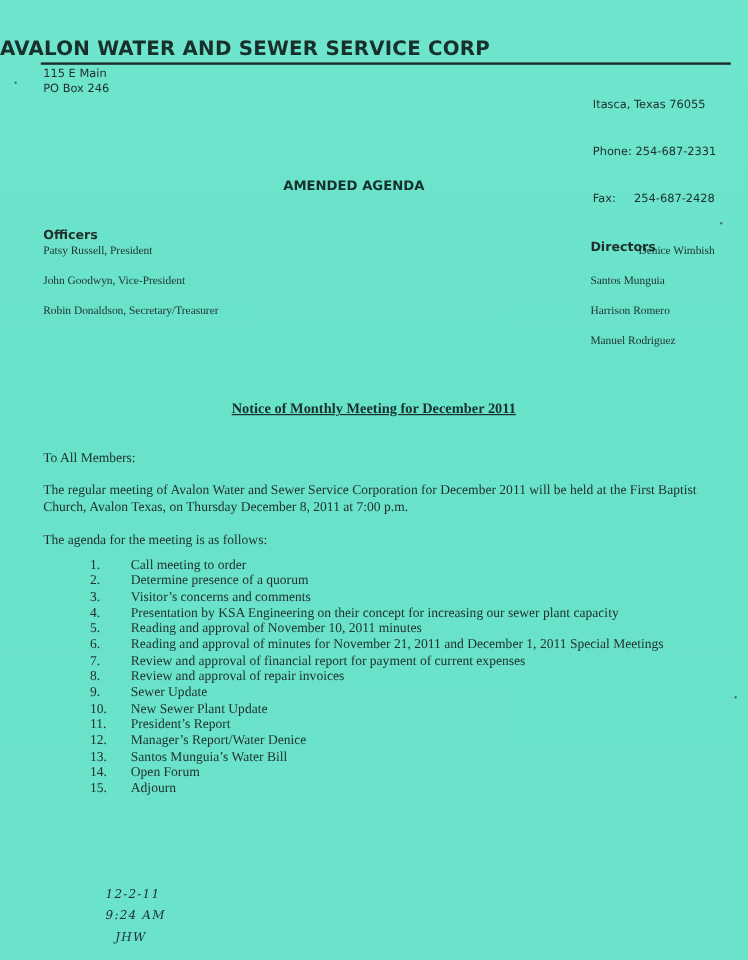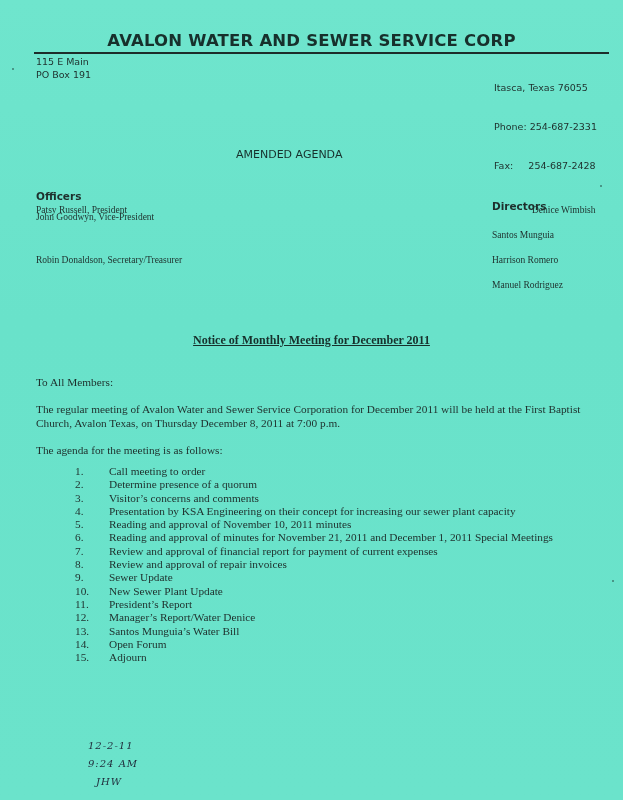--- a/index.html
+++ b/index.html
@@ -18,21 +18,21 @@
       position: absolute;
       left: 0; top: 0;
       width: 623px; height: 800px;
       background: linear-gradient(180deg, #6fe5cd 0%, #69e2ca 40%, #6be3cb 100%);
     }
 
     .org-title {
       position: absolute;
       left: 0; width: 623px;
       top: 31px;
-      text-align: center;
+      text-align: left;
       font-family: "DejaVu Sans", sans-serif;
       font-weight: bold;
       font-size: 16.5px;
       letter-spacing: 0.2px;
       color: #17302c;
     }
     .rule {
       position: absolute;
       left: 34px; top: 52px;
       width: 575px; height: 2px;
@@ -52,21 +52,21 @@
       font-family: "DejaVu Sans", sans-serif;
       font-size: 9.5px;
       line-height: 13px;
       color: #1e2f2c;
       white-space: pre;
     }
     .amended {
       position: absolute;
       left: 236px; top: 148px;
       font-family: "DejaVu Sans", sans-serif;
-      font-weight: normal;
+      font-weight: bold;
       font-size: 11px;
       color: #17302c;
     }
     .officers-head, .directors-head {
       position: absolute;
       font-family: "DejaVu Sans", sans-serif;
       font-weight: bold;
       font-size: 10.5px;
       color: #1e2f2c;
       margin-top: 11px;
@@ -135,34 +135,34 @@
 </head>
 <body>
 
 <div class="page">
 
   <div class="org-title">AVALON WATER AND SEWER SERVICE CORP</div>
   <div class="rule"></div>
 
   <div class="addr-left">
     <div>115 E Main</div>
-    <div>PO Box 191</div>
+    <div>PO Box 246</div>
   </div>
 
   <div class="addr-right">
     <div>Itasca, Texas 76055</div>
     <div>Phone: 254-687-2331</div>
     <div>Fax:     254-687-2428</div>
   </div>
 
   <div class="amended">AMENDED AGENDA</div>
 
   <div class="officers-head">Officers</div>
   <div class="officer" style="left:36px; top:205px;">Patsy Russell, President</div>
-  <div class="officer" style="left:36px; top:212px;">John Goodwyn, Vice-President</div>
+  <div class="officer" style="left:36px; top:230px;">John Goodwyn, Vice-President</div>
   <div class="officer" style="left:36px; top:255px;">Robin Donaldson, Secretary/Treasurer</div>
 
   <div class="directors-head">Directors</div>
   <div class="director" style="left:492px; top:205px;margin-left:40px;">Denice Wimbish</div>
   <div class="director" style="left:492px; top:230px;">Santos Munguia</div>
   <div class="director" style="left:492px; top:255px;">Harrison Romero</div>
   <div class="director" style="left:492px; top:280px;">Manuel Rodriguez</div>
 
   <div class="notice-title">Notice of Monthly Meeting for December 2011</div>
 

